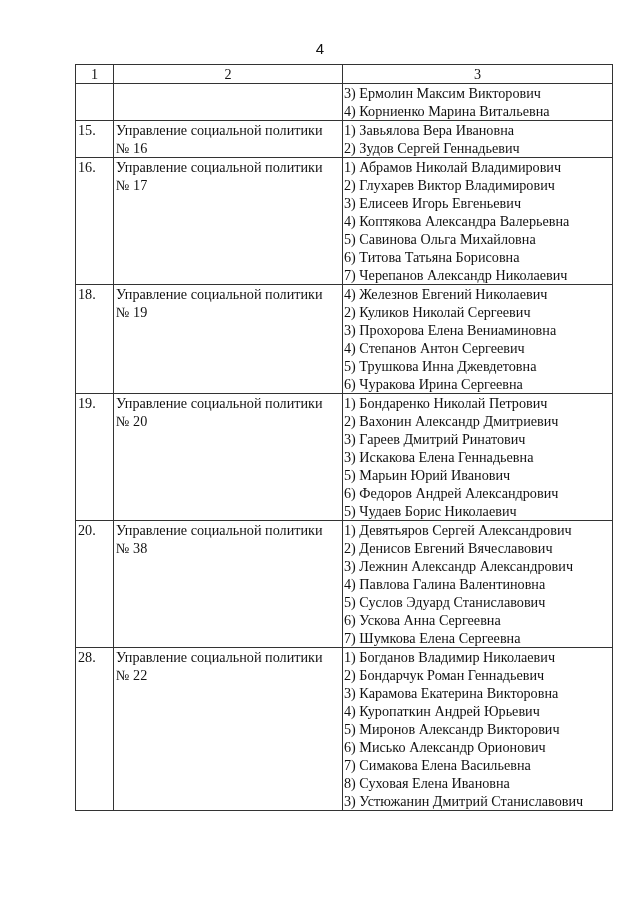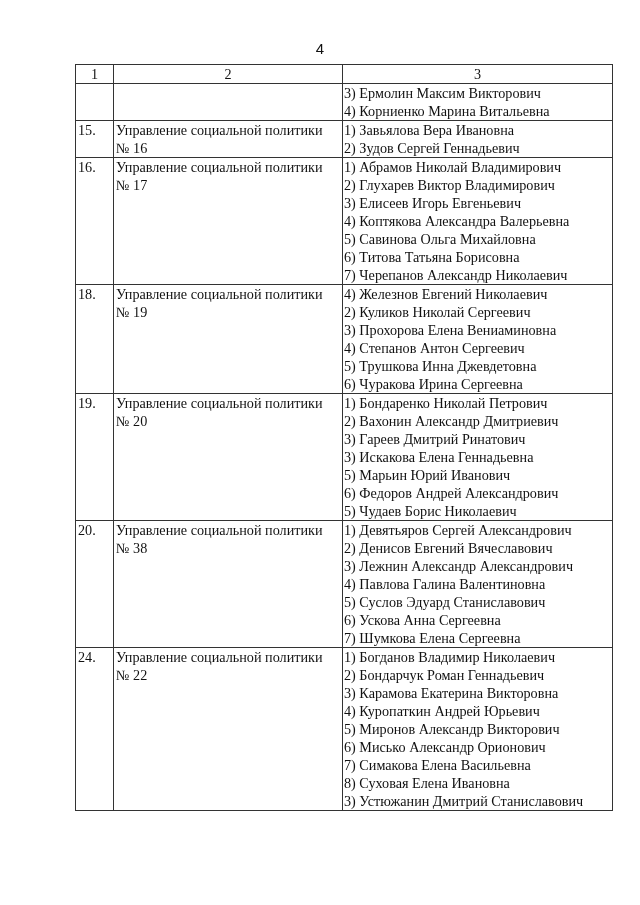--- a/index.html
+++ b/index.html
@@ -115,21 +115,21 @@
           <span class="line">1) Девятьяров Сергей Александрович</span>
           <span class="line">2) Денисов Евгений Вячеславович</span>
           <span class="line">3) Лежнин Александр Александрович</span>
           <span class="line">4) Павлова Галина Валентиновна</span>
           <span class="line">5) Суслов Эдуард Станиславович</span>
           <span class="line">6) Ускова Анна Сергеевна</span>
           <span class="line">7) Шумкова Елена Сергеевна</span>
         </td>
       </tr>
       <tr>
-        <td class="num">24.</td>
+        <td class="num">28.</td>
         <td class="dept">
           <span class="line">Управление социальной политики</span>
           <span class="line">№ 22</span>
         </td>
         <td class="names">
           <span class="line">1) Богданов Владимир Николаевич</span>
           <span class="line">2) Бондарчук Роман Геннадьевич</span>
           <span class="line">3) Карамова Екатерина Викторовна</span>
           <span class="line">4) Куропаткин Андрей Юрьевич</span>
           <span class="line">5) Миронов Александр Викторович</span>

